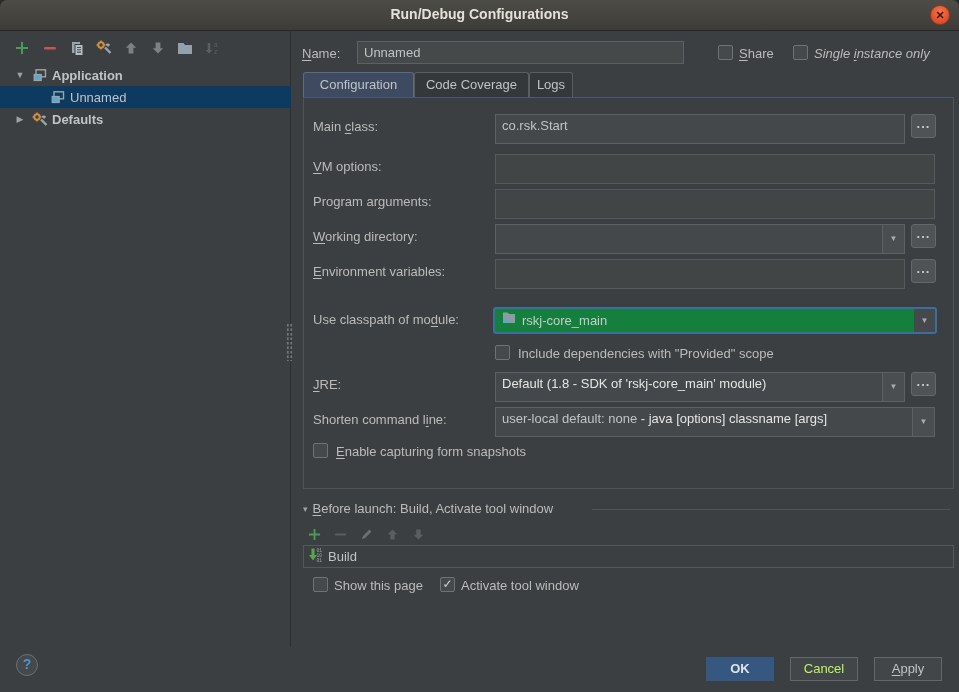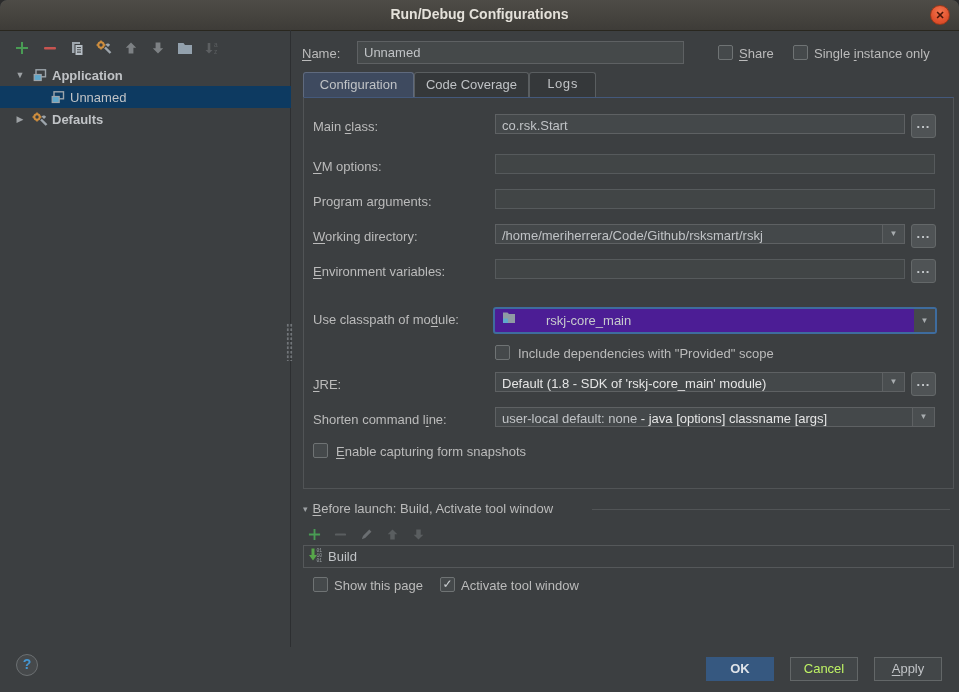--- a/index.html
+++ b/index.html
@@ -45,55 +45,55 @@
   .name-label{position:absolute;left:302px;top:46px;}
   .name-field{position:absolute;left:357px;top:41px;width:327px;height:23px;
     background:#45494a;border:1px solid #5e6163;box-sizing:border-box;
     line-height:21px;padding:0 6px;color:#c0c3c6;}
   .cb{width:15px;height:15px;background:#45494b;border:1px solid #6f7374;
     border-radius:2px;box-sizing:border-box;display:inline-block;
     text-align:center;line-height:12px;font-size:12px;color:#cdd1d4;}
   .cb-share{position:absolute;left:718px;top:45px;}
   .lb-share{position:absolute;left:739px;top:46px;}
   .cb-single{position:absolute;left:793px;top:45px;}
-  .lb-single{position:absolute;left:814px;top:46px;}
+  .lb-single{position:absolute;left:814px;top:46px;font-style:italic;}
   .mn{text-decoration:underline;text-underline-offset:2px;}
 
   
   .tab{position:absolute;top:72px;height:26px;box-sizing:border-box;
     border:1px solid #5a5e60;border-bottom:none;background:#35383a;
     text-align:center;line-height:24px;border-radius:3px 3px 0 0;color:#c0c3c6;}
   .tab-1{left:303px;width:111px;background:#3e4a5f;border-color:#5f6a7e;}
   .tab-2{left:414px;width:115px;}
-  .tab-3{left:529px;width:67px;font-family:Liberation Mono, monospace;}
+  .tab-3{left:529px;width:44px;}
 
   
   .content-panel{position:absolute;left:303px;top:97px;width:651px;height:392px;
     border:1px solid #515456;border-top:1px solid #44597c;box-sizing:border-box;}
 
   .row{position:absolute;left:313px;width:623px;height:26px;}
   .r-main{top:114px}.r-vm{top:154px}.r-prog{top:189px}.r-wd{top:224px}
   .r-env{top:259px}.r-cls{top:307px}.r-incl{top:344px}.r-jre{top:372px}
   .r-short{top:407px}.r-cap{top:442px}
   .row .lbl{position:absolute;left:0;top:5px;}
-  .field{position:absolute;left:182px;top:0;height:20px;background:#44484a;
+  .field{position:absolute;left:182px;top:0;height:30px;background:#44484a;
     border:1px solid #5e6163;box-sizing:border-box;line-height:22px;
     padding:0 6px;color:#c0c3c6;}
   .field.empty{background:#414546;border-color:#565a5c;}
   .field.w-browse{width:410px;}
   .field.w-full{width:440px;}
   .browse-btn{position:absolute;left:598px;top:0;width:25px;height:24px;
     background:#4f5355;border:1px solid #646869;border-radius:3px;box-sizing:border-box;
     color:#c6cacd;text-align:center;line-height:18px;font-weight:bold;letter-spacing:1px;}
   .dd{position:absolute;right:0;top:0;bottom:0;width:21px;background:#4a4e50;
     border-left:1px solid #5e6163;display:flex;align-items:center;justify-content:center;
     color:#a8acaf;font-size:8px;}
   .combo-cls{position:absolute;left:180px;top:0;width:444px;height:27px;
-    background:#4c1d95;border:2px solid #3e6c9e;border-radius:3px;box-sizing:border-box;
-    line-height:23px;padding:0 4px;color:#c6cacd;display:flex;align-items:center;gap:24px;}
+    background:#15803d;border:2px solid #3e6c9e;border-radius:3px;box-sizing:border-box;
+    line-height:23px;padding:0 4px;color:#c6cacd;display:flex;align-items:center;}
   .combo-cls .mod-ic{margin:0 5px 0 2px;}
   .combo-cls .dd{background:#45494b;border-left:none;}
   .gray{color:#e5e5e5;}
   .r-incl .cb{position:absolute;left:182px;top:1px;}
   .r-incl .lbl2{position:absolute;left:205px;top:2px;}
   .r-cap .cb{position:absolute;left:0;top:1px;}
   .r-cap .lbl2{position:absolute;left:23px;top:2px;}
 
   
   .bl-header{position:absolute;left:303px;top:501px;display:flex;align-items:center;}
@@ -238,21 +238,20 @@
   </div>
 
   <div class="row r-prog">
     <span class="lbl"><span>Program ar</span><span class="mn">g</span><span>uments:</span></span>
     <div class="field w-full empty"></div>
   </div>
 
   <div class="row r-wd">
     <span class="lbl"><span></span><span class="mn">W</span><span>orking directory:</span></span>
     <div class="field w-browse">
-      <span>/home/meriherrera/Code/Github/rsksmart/rskj</span>
       <span class="dd">▼</span>
     </div>
     <div class="browse-btn">...</div>
   </div>
 
   <div class="row r-env">
     <span class="lbl"><span></span><span class="mn">E</span><span>nvironment variables:</span></span>
     <div class="field w-browse empty"></div>
     <div class="browse-btn">...</div>
   </div>

